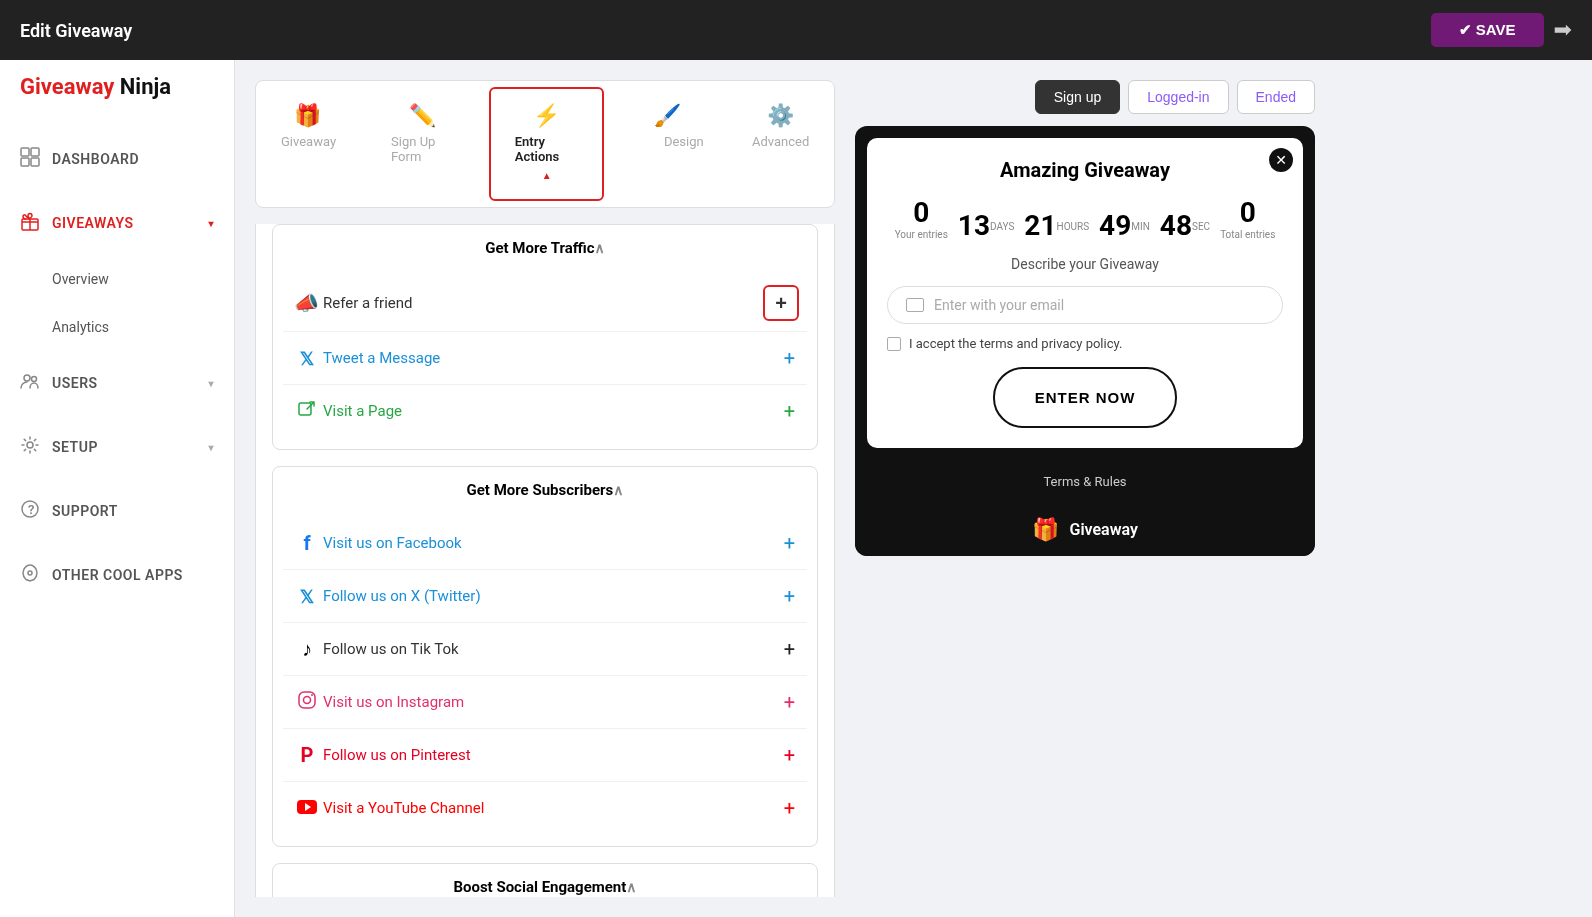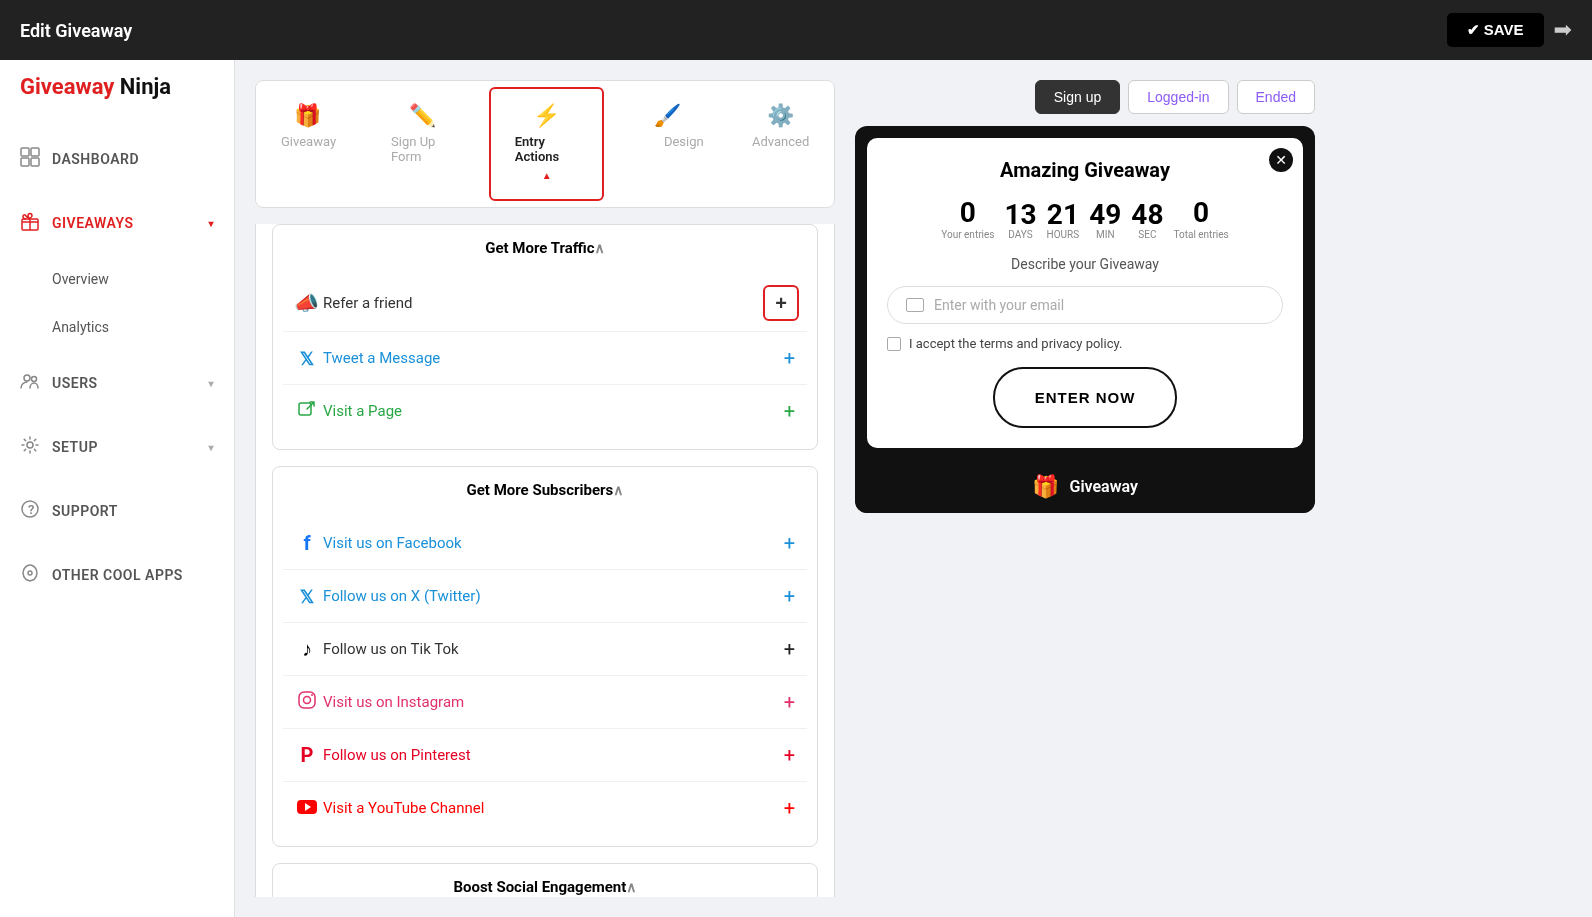--- a/index.html
+++ b/index.html
@@ -14,25 +14,25 @@
       padding: 0 20px;
       flex-shrink: 0;
     }
     .top-header-actions {
       margin-left: auto;
       display: flex;
       align-items: center;
       gap: 10px;
     }
     .save-btn {
-      background: #000000;
+      background: #701a75;
       color: #fff;
       border: none;
       border-radius: 5px;
-      padding: 8px 20px;
+      padding: 8px 28px;
       font-size: 15px;
       font-weight: 600;
       cursor: pointer;
       display: flex;
       align-items: center;
       gap: 6px;
     }
     .logout-btn {
       background: transparent;
       border: none;
@@ -245,21 +245,21 @@
     }
     .countdown-row {
       display: flex;
       justify-content: center;
       align-items: flex-end;
       gap: 10px;
       margin-bottom: 16px;
     }
     .countdown-col {
       display: flex;
-      flex-direction: column;
+      flex-direction: row;
       align-items: center;
     }
     .countdown-num {
       font-size: 28px;
       font-weight: 700;
       line-height: 1;
     }
     .countdown-label {
       font-size: 10px;
       color: #888;
@@ -618,20 +618,21 @@
           </div>
 
           <div class="checkbox-row">
             <div class="checkbox-box"></div>
             <span>I accept the terms and privacy policy.</span>
           </div>
 
           <button class="enter-btn">ENTER NOW</button>
         </div>
 
+        <div class="modal-footer">Terms &amp; Rules</div>
 
         <div class="giveaway-bar">
           <span class="gift-icon-white">🎁</span>
           <span>Giveaway</span>
         </div>
       </div>
 
     </div>
 
   </div>

